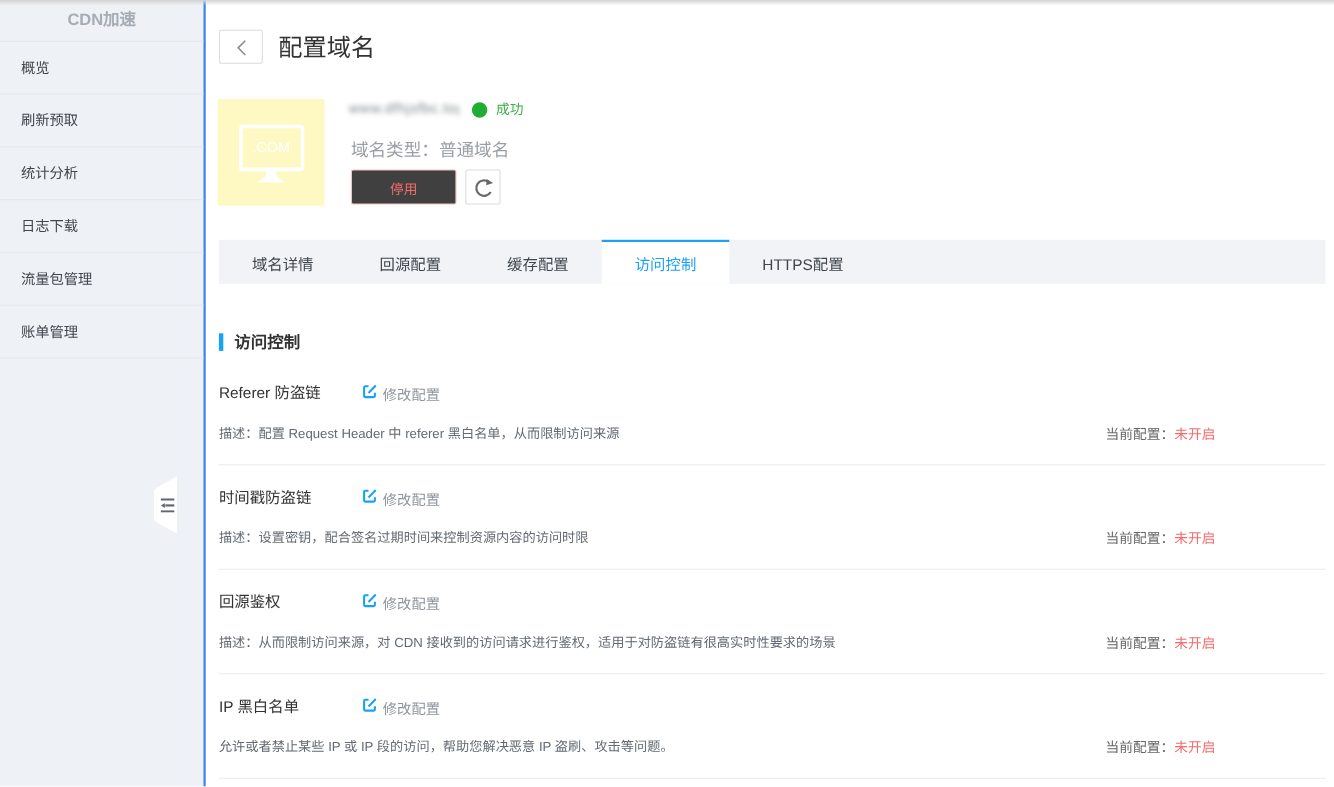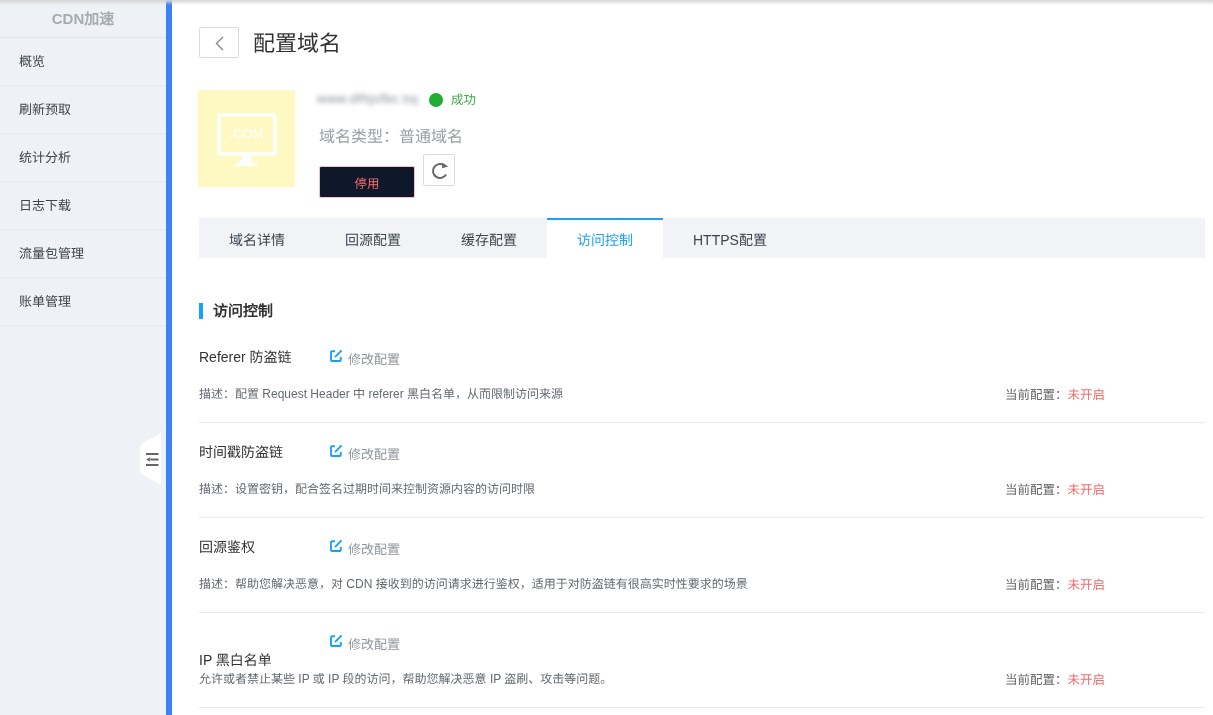--- a/index.html
+++ b/index.html
@@ -2,22 +2,22 @@
 <html lang="zh-CN"><head>
 <meta charset="utf-8">
 <title>配置域名</title>
 <style>
 * { margin:0; padding:0; box-sizing:border-box; }
 html,body { width:1213px; height:715px; overflow:hidden; }
 body { font-family:"Liberation Sans", sans-serif; background:#fff; position:relative; }
 .topshadow { position:absolute; top:0; left:0; width:1213px; height:5px;
   background:linear-gradient(#d3d3d3, rgba(255,255,255,0)); z-index:40; }
 
-.sidebar { position:absolute; left:0; top:0; width:172px; height:715px;
-  background:#eef1f5; border-right:6px solid #3b82f6; z-index:10; }
+.sidebar { position:absolute; left:0; top:0; width:187px; height:715px;
+  background:#eef1f5; border-right:2px solid #3b82f6; z-index:10; }
 .side-h { height:38px; line-height:37px; text-align:center; font-size:15px; font-weight:bold;
   color:#a6acb4; border-bottom:1px solid #e2e6eb; }
 .mi { height:48px; line-height:48px; padding-left:19px; font-size:13px; color:#40464e;
   border-bottom:1px solid #e4e8ed; }
 .mi.active { background:#fff; color:#23a0f8; }
 .toggle { position:absolute; left:140px; top:433px; width:21px; height:52px;
   background:#fff; z-index:20;
   clip-path:polygon(100% 0, 14% 19%, 0 24%, 0 76%, 14% 81%, 100% 100%); }
 .toggle svg { position:absolute; left:5.5px; top:20px; }
 
@@ -28,22 +28,22 @@
 .pagetitle { position:absolute; left:93px; top:25px; font-size:22px; color:#333;font-family:Liberation Mono, monospace; }
 
 .dicon { position:absolute; left:38px; top:90px; width:97px; height:97px; background:#fef9c3; }
 .dmname { position:absolute; left:157px; top:91px; width:100px; height:15px; overflow:hidden;
   font-size:13px; color:#83878d; filter:blur(2.4px); letter-spacing:0.5px; white-space:nowrap; }
 .ddot { position:absolute; left:269px; top:93px; width:14px; height:14px; border-radius:50%;
   background:#1fad34; }
 .dok { position:absolute; left:291px; top:89px; font-size:12.5px; color:#3bae45; }
 .dtype { position:absolute; left:159px; top:123px; font-size:16px; color:#9a9fa6; }
 .stopbtn { position:absolute; left:159px; top:154px; width:96px; height:32px;
-  background:#0f172a; border:1px solid #f4c0c0; border-radius:2px;
-  font-size:12.5px; color:#f56c6c; text-align:center; line-height:35px;margin-top:12px; }
+  background:#404040; border:1px solid #f4c0c0; border-radius:2px;
+  font-size:12.5px; color:#f56c6c; text-align:center; line-height:35px; }
 .refbtn { position:absolute; left:263px; top:154px; width:32px; height:32px;
   background:#fff; border:1px solid #dcdcdc; border-radius:2px; }
 .refbtn svg { position:absolute; left:6px; top:6px; }
 
 .tabs { position:absolute; left:39px; top:218px; width:1006px; height:40px; background:#f1f3f6;
   font-size:0; white-space:nowrap; }
 .tab { display:inline-block; height:40px; line-height:43px; padding:0 30px;
   font-size:14px; color:#3f4650; }
 .tab.active { background:#fff; border-top:2px solid #1ea1f5; line-height:41px; color:#1ea1f5; }
 
@@ -135,25 +135,25 @@
   <div class="hr" style="top:517px;"></div>
 
   <div class="rt" style="top:536px;">回源鉴权</div>
   <div class="edit" style="left:169px; top:539px;">
     <svg width="14" height="14" viewBox="0 0 14 14">
         <path d="M6 2.2 H3 Q2 2.2 2 3.2 V11 Q2 12 3 12 H10.8 Q11.8 12 11.8 11 V8" stroke="#18a2f5" stroke-width="1.9" fill="none"></path>
         <path d="M6 8.2 L12.6 1.4" stroke="#18a2f5" stroke-width="1.9" fill="none"></path>
       </svg>
     <span>修改配置</span>
   </div>
-  <div class="rd" style="top:574px;">描述：帮助您解决恶意，对 CDN 接收到的访问请求进行鉴权，适用于对防盗链有很高实时性要求的场景</div>
+  <div class="rd" style="top:574px;">描述：从而限制访问来源，对 CDN 接收到的访问请求进行鉴权，适用于对防盗链有很高实时性要求的场景</div>
   <div class="rc" style="top:574px;">当前配置：<b>未开启</b></div>
   <div class="hr" style="top:612px;"></div>
 
-  <div class="rt" style="top:631px;margin-top:18px;">IP 黑白名单</div>
+  <div class="rt" style="top:631px;">IP 黑白名单</div>
   <div class="edit" style="left:169px; top:634px;">
     <svg width="14" height="14" viewBox="0 0 14 14">
         <path d="M6 2.2 H3 Q2 2.2 2 3.2 V11 Q2 12 3 12 H10.8 Q11.8 12 11.8 11 V8" stroke="#18a2f5" stroke-width="1.9" fill="none"></path>
         <path d="M6 8.2 L12.6 1.4" stroke="#18a2f5" stroke-width="1.9" fill="none"></path>
       </svg>
     <span>修改配置</span>
   </div>
   <div class="rd" style="top:669px;">允许或者禁止某些 IP 或 IP 段的访问，帮助您解决恶意 IP 盗刷、攻击等问题。</div>
   <div class="rc" style="top:669px;">当前配置：<b>未开启</b></div>
   <div class="hr" style="top:707px;"></div>

